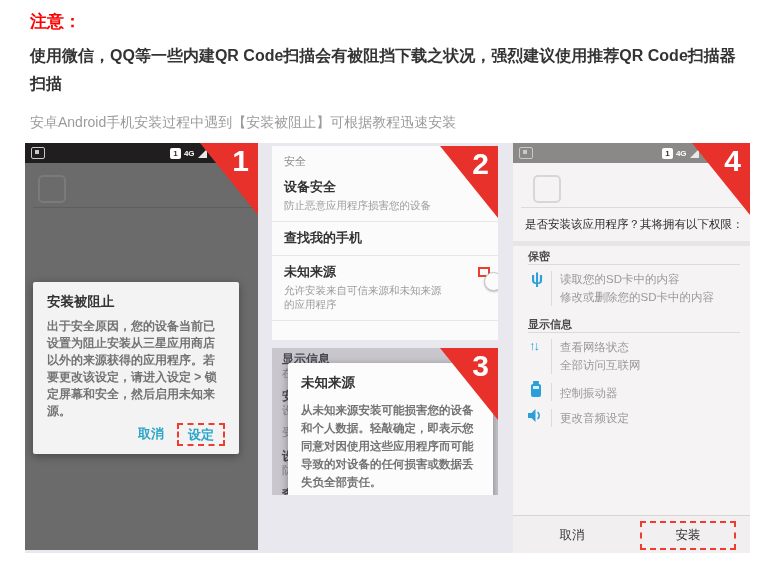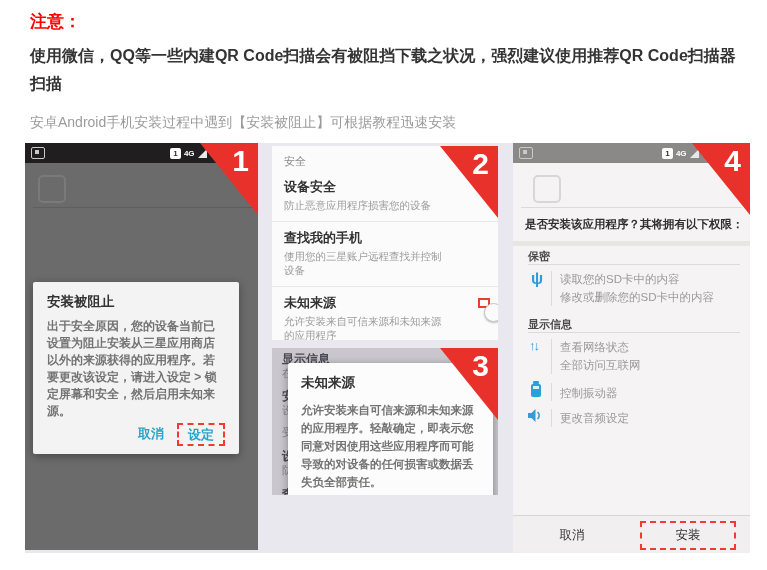--- a/index.html
+++ b/index.html
@@ -69,21 +69,21 @@
   .frag{position:absolute;left:10px;color:#84838c;font-size:11px;}
   .frag.b{color:#4a4952;font-weight:bold;font-size:12px;}
 
   
   .cb-row{display:inline-flex;align-items:center;gap:9px;padding:4px 16px 4px 5px;}
   .cb{width:18px;height:18px;background:#3fb13f;border-radius:3px;color:#fff;font-size:13px;font-weight:bold;
       display:flex;align-items:center;justify-content:center;}
   .cb-label{font-size:12px;font-weight:bold;color:#333;}
 
   
-  .p4-title{position:absolute;left:12px;top:74px;width:224px;font-size:11.5px;font-weight:bold;color:#2f2f2f;}
+  .p4-title{position:absolute;left:12px;top:74px;width:224px;font-size:11.5px;font-weight:normal;color:#2f2f2f;}
   .sec-head{position:absolute;left:15px;font-size:11px;font-weight:bold;color:#4a4a4a;}
   .perm-line{position:absolute;left:47px;font-size:11.5px;color:#9a9a9a;}
   .vline{position:absolute;left:38px;width:1px;background:#dcdada;}
   .picon{position:absolute;color:#2b9fd9;}
   .batt-icon{width:10px;height:13px;background:#2b9fd9;border-radius:2px;position:relative;}
   .batt-icon::before{content:"";position:absolute;left:2px;top:-3px;width:6px;height:3px;background:#2b9fd9;border-radius:1px;}
   .batt-icon::after{content:"";position:absolute;left:2px;top:2px;width:6px;height:3px;background:#d9f1fb;}
   .p4-btnbar{position:absolute;left:0;right:0;top:372px;bottom:0;background:#f1efef;border-top:1px solid #d8d5d5;}
   .p4-cancel{position:absolute;left:0;top:1px;width:118px;height:36px;line-height:36px;text-align:center;
              font-size:12.5px;color:#333;cursor:pointer;}
@@ -128,21 +128,20 @@
 
     <div class="panel p2">
       <div class="p2-head">安全</div>
 
       <div class="p2-item">
         <div class="t">设备安全</div>
         <div class="s">防止恶意应用程序损害您的设备</div>
       </div>
       <div class="p2-item">
         <div class="t">查找我的手机</div>
-        <div class="s">使用您的三星账户远程查找并控制设备</div>
       </div>
       <div class="p2-item">
         <div class="t">未知来源</div>
         <div class="s">允许安装来自可信来源和未知来源的应用程序</div>
         <span class="toggle-wrap dashed">
           <span class="toggle">
             <span class="track"></span>
             <span class="knob"></span>
           </span>
         </span>
@@ -163,21 +162,21 @@
       <div class="frag b" style="top:138px;">查</div>
       <div class="frag" style="top:153px;">使</div>
       <div class="frag b" style="top:176px;">未</div>
       <div class="frag" style="top:192px;font-size:10px;width:210px;">允许安装来自可信来源和未知来源的应用程序</div>
       <span class="toggle dim abs" style="right:8px;top:176px;">
         <span class="track"></span><span class="knob"></span>
       </span>
 
       <div class="dlg" style="left:16px;top:15px;width:205px;background:#fcfcfc;padding:11px 13px 5px;">
         <div class="dlg-title">未知来源</div>
-        <div class="dlg-body" style="font-size:11.5px;line-height:18px;margin-top:9px;">允许安装来自可信来源和未知来源的应用程序。轻敲确定，即表示您同意对因使用这些应用程序而可能导致的对设备的任何损害或数据丢失负全部责任。</div>
+        <div class="dlg-body" style="font-size:11.5px;line-height:18px;margin-top:9px;">从未知来源安装可能损害您的设备和个人数据。轻敲确定，即表示您同意对因使用这些应用程序而可能导致的对设备的任何损害或数据丢失负全部责任。</div>
         <div style="margin-top:6px;">
           <span class="cb-row dashed">
             <span class="cb">✓</span>
             <span class="cb-label">仅允许该安装</span>
           </span>
         </div>
         <div class="dlg-btns">
           <span class="dlg-btn">取消</span>
           <span class="dashed" style="margin-left:4px;"><span class="dlg-btn">确定</span></span>
         </div>

